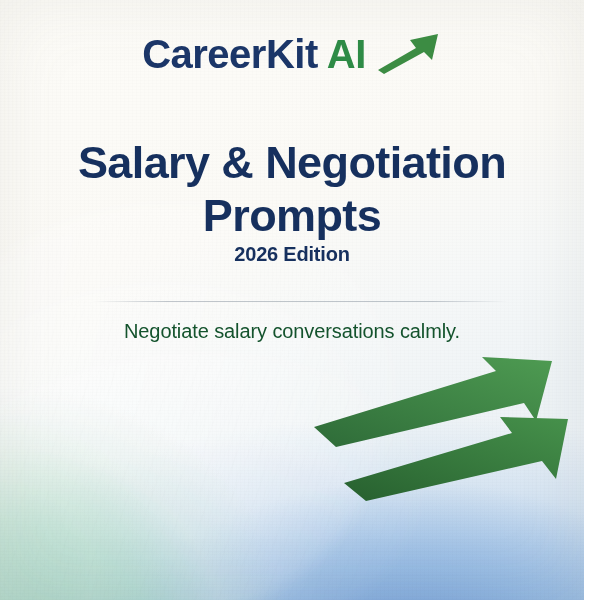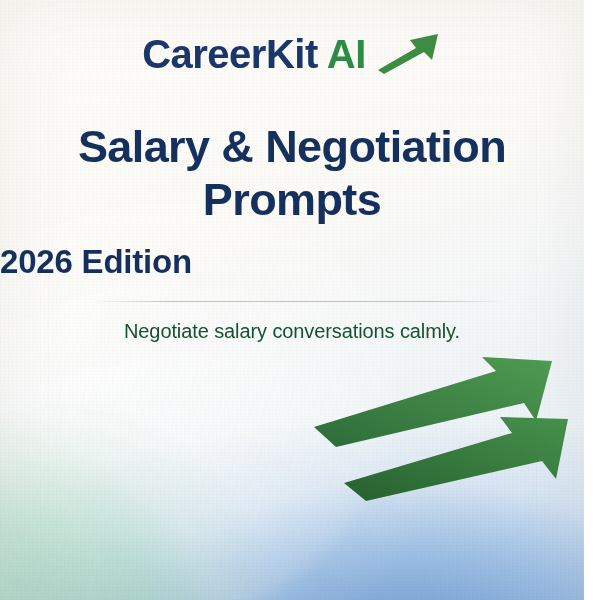--- a/index.html
+++ b/index.html
@@ -125,41 +125,41 @@
   .brand-career { color: #1b3668; }
   .brand-ai { color: #2e8b46; }
   .brand-arrow {
     display: block;
     margin-left: 2px;
     margin-top: -6px;
   }
 
   .title {
     position: absolute;
-    top: 120px;
+    top: 136px;
     left: 0;
     width: 100%;
     text-align: center;
     color: #16305e;
     font-size: 45px;
     font-weight: bold;
     line-height: 1.18;
     letter-spacing: -0.6px;
     padding: 0 40px;
     box-sizing: border-box;
   }
 
   .edition {
     position: absolute;
     top: 243px;
     left: 0;
     width: 100%;
-    text-align: left;
+    text-align: center;
     color: #16305e;
-    font-size: 33px;
+    font-size: 20px;
     font-weight: bold;
     letter-spacing: -0.2px;
   }
 
   .rule {
     position: absolute;
     top: 301px;
     left: 92px;
     width: 416px;
     height: 1px;

